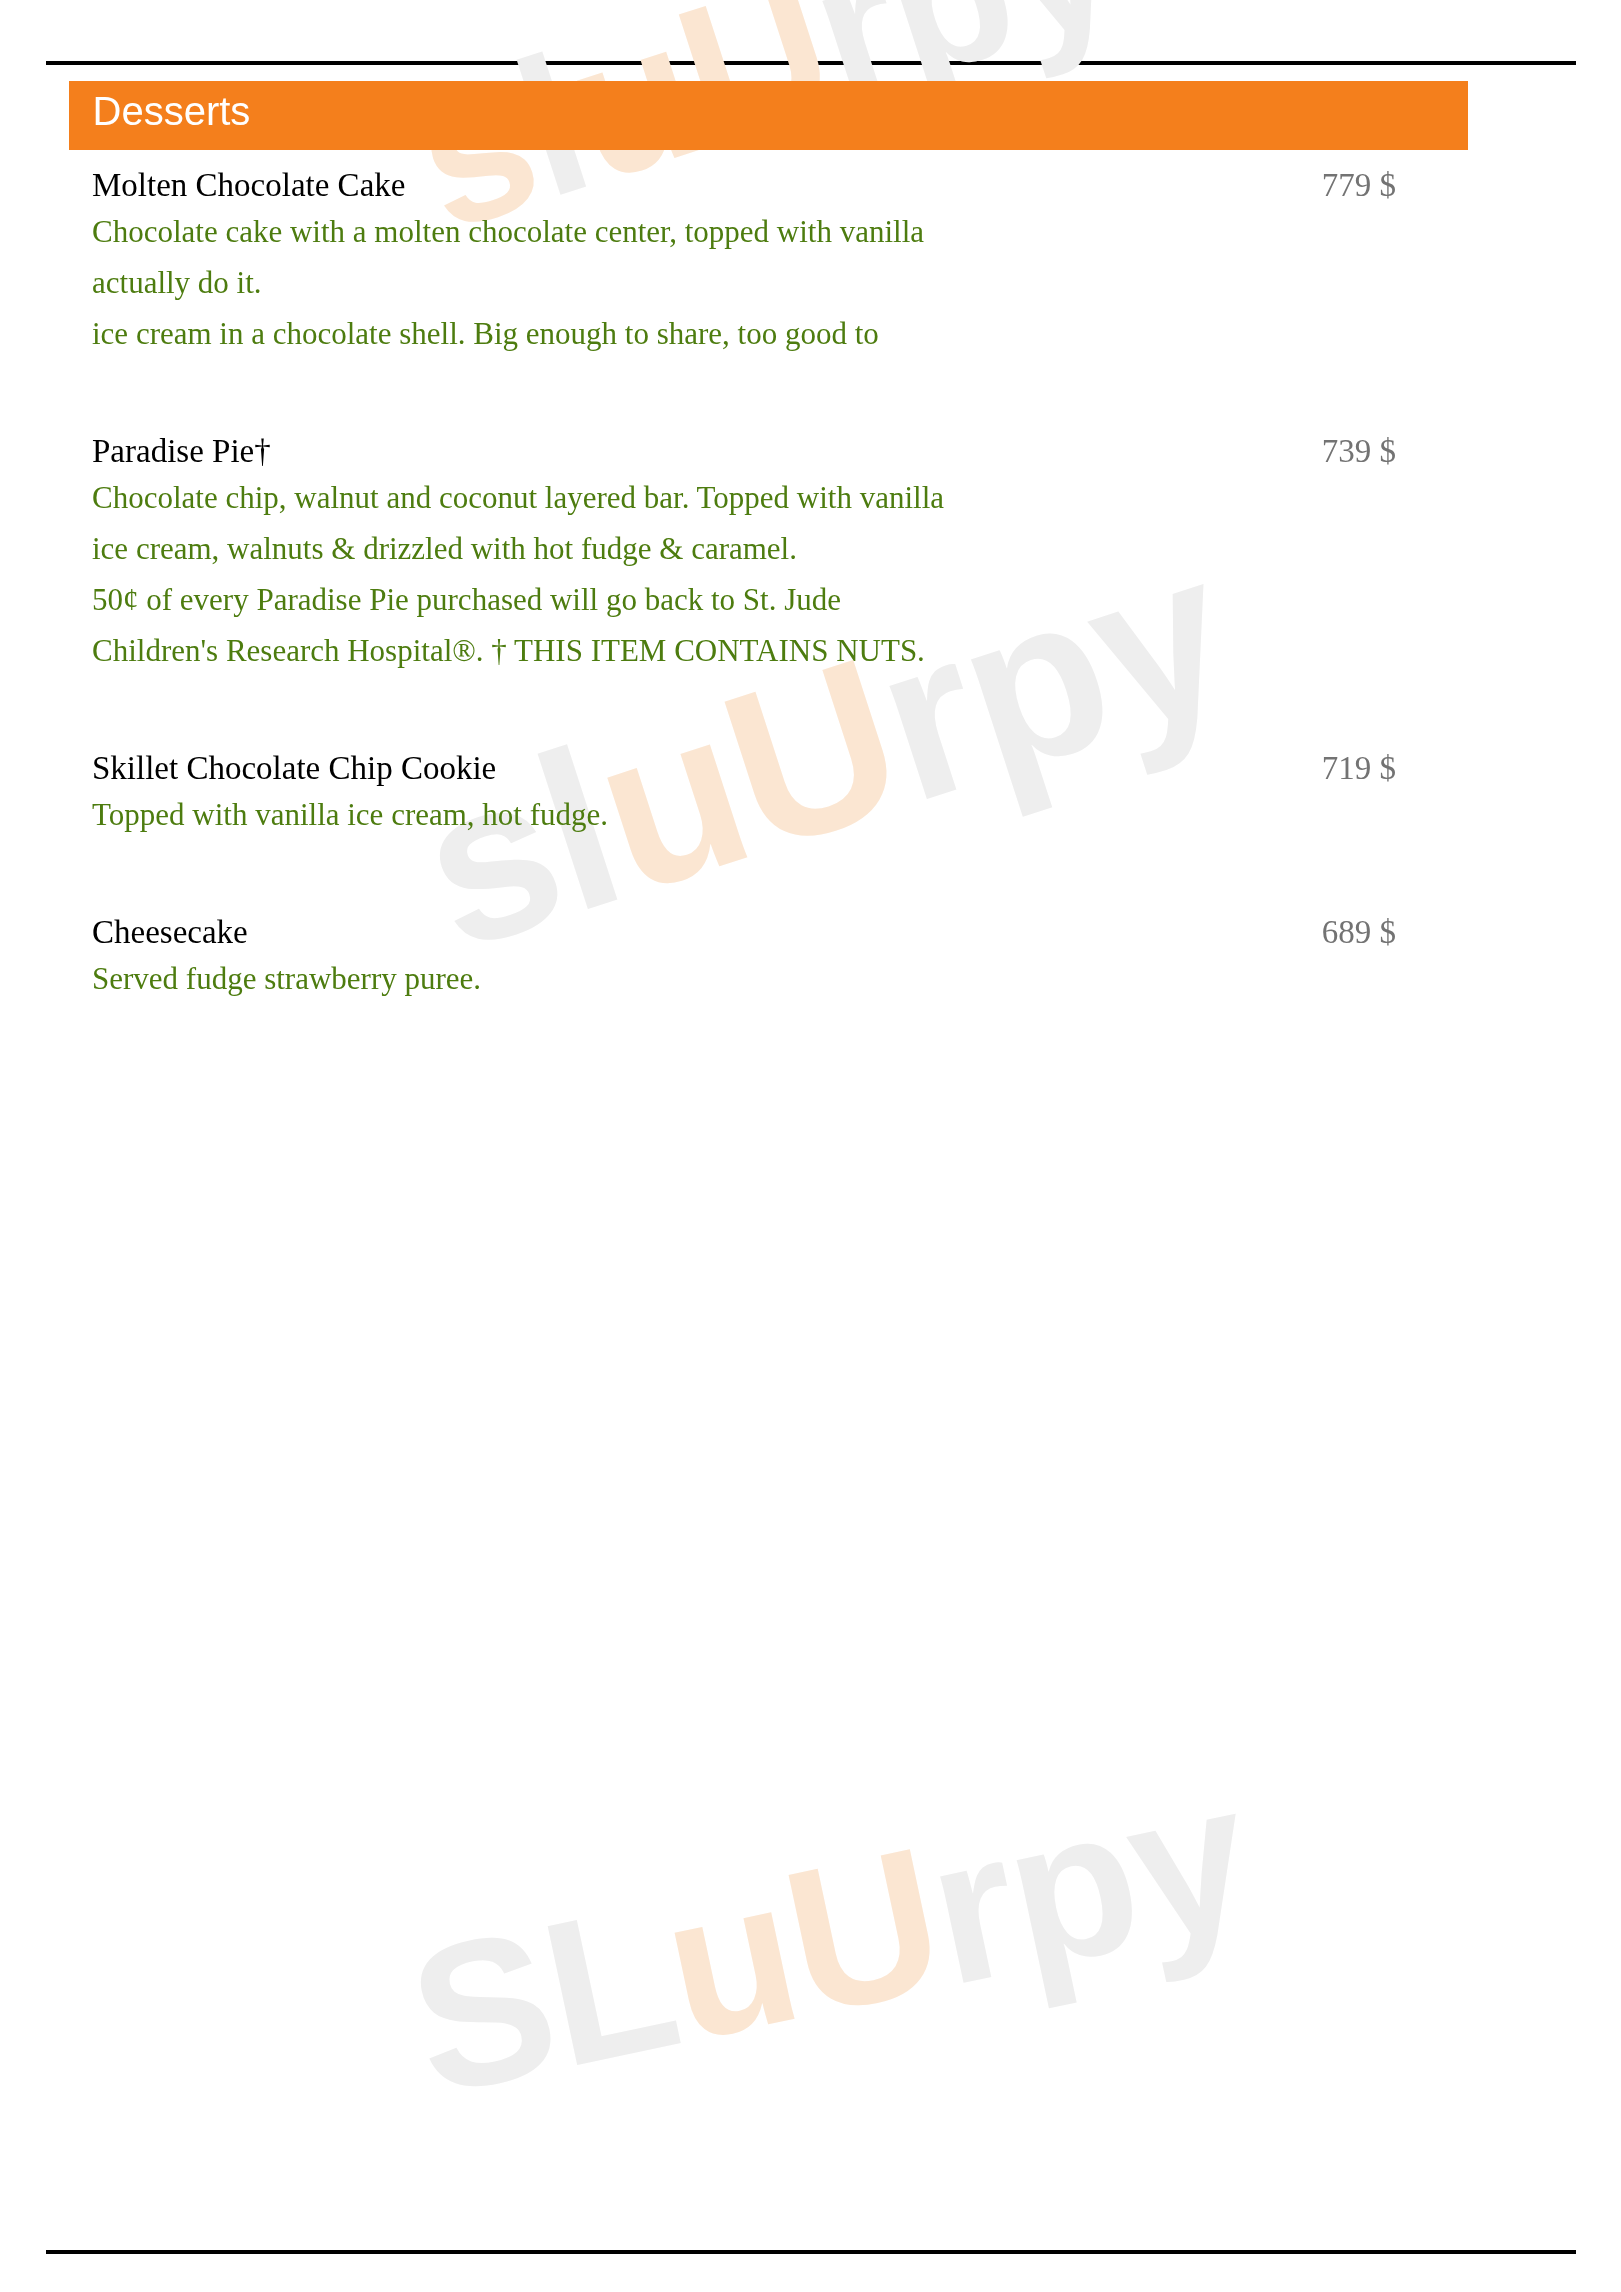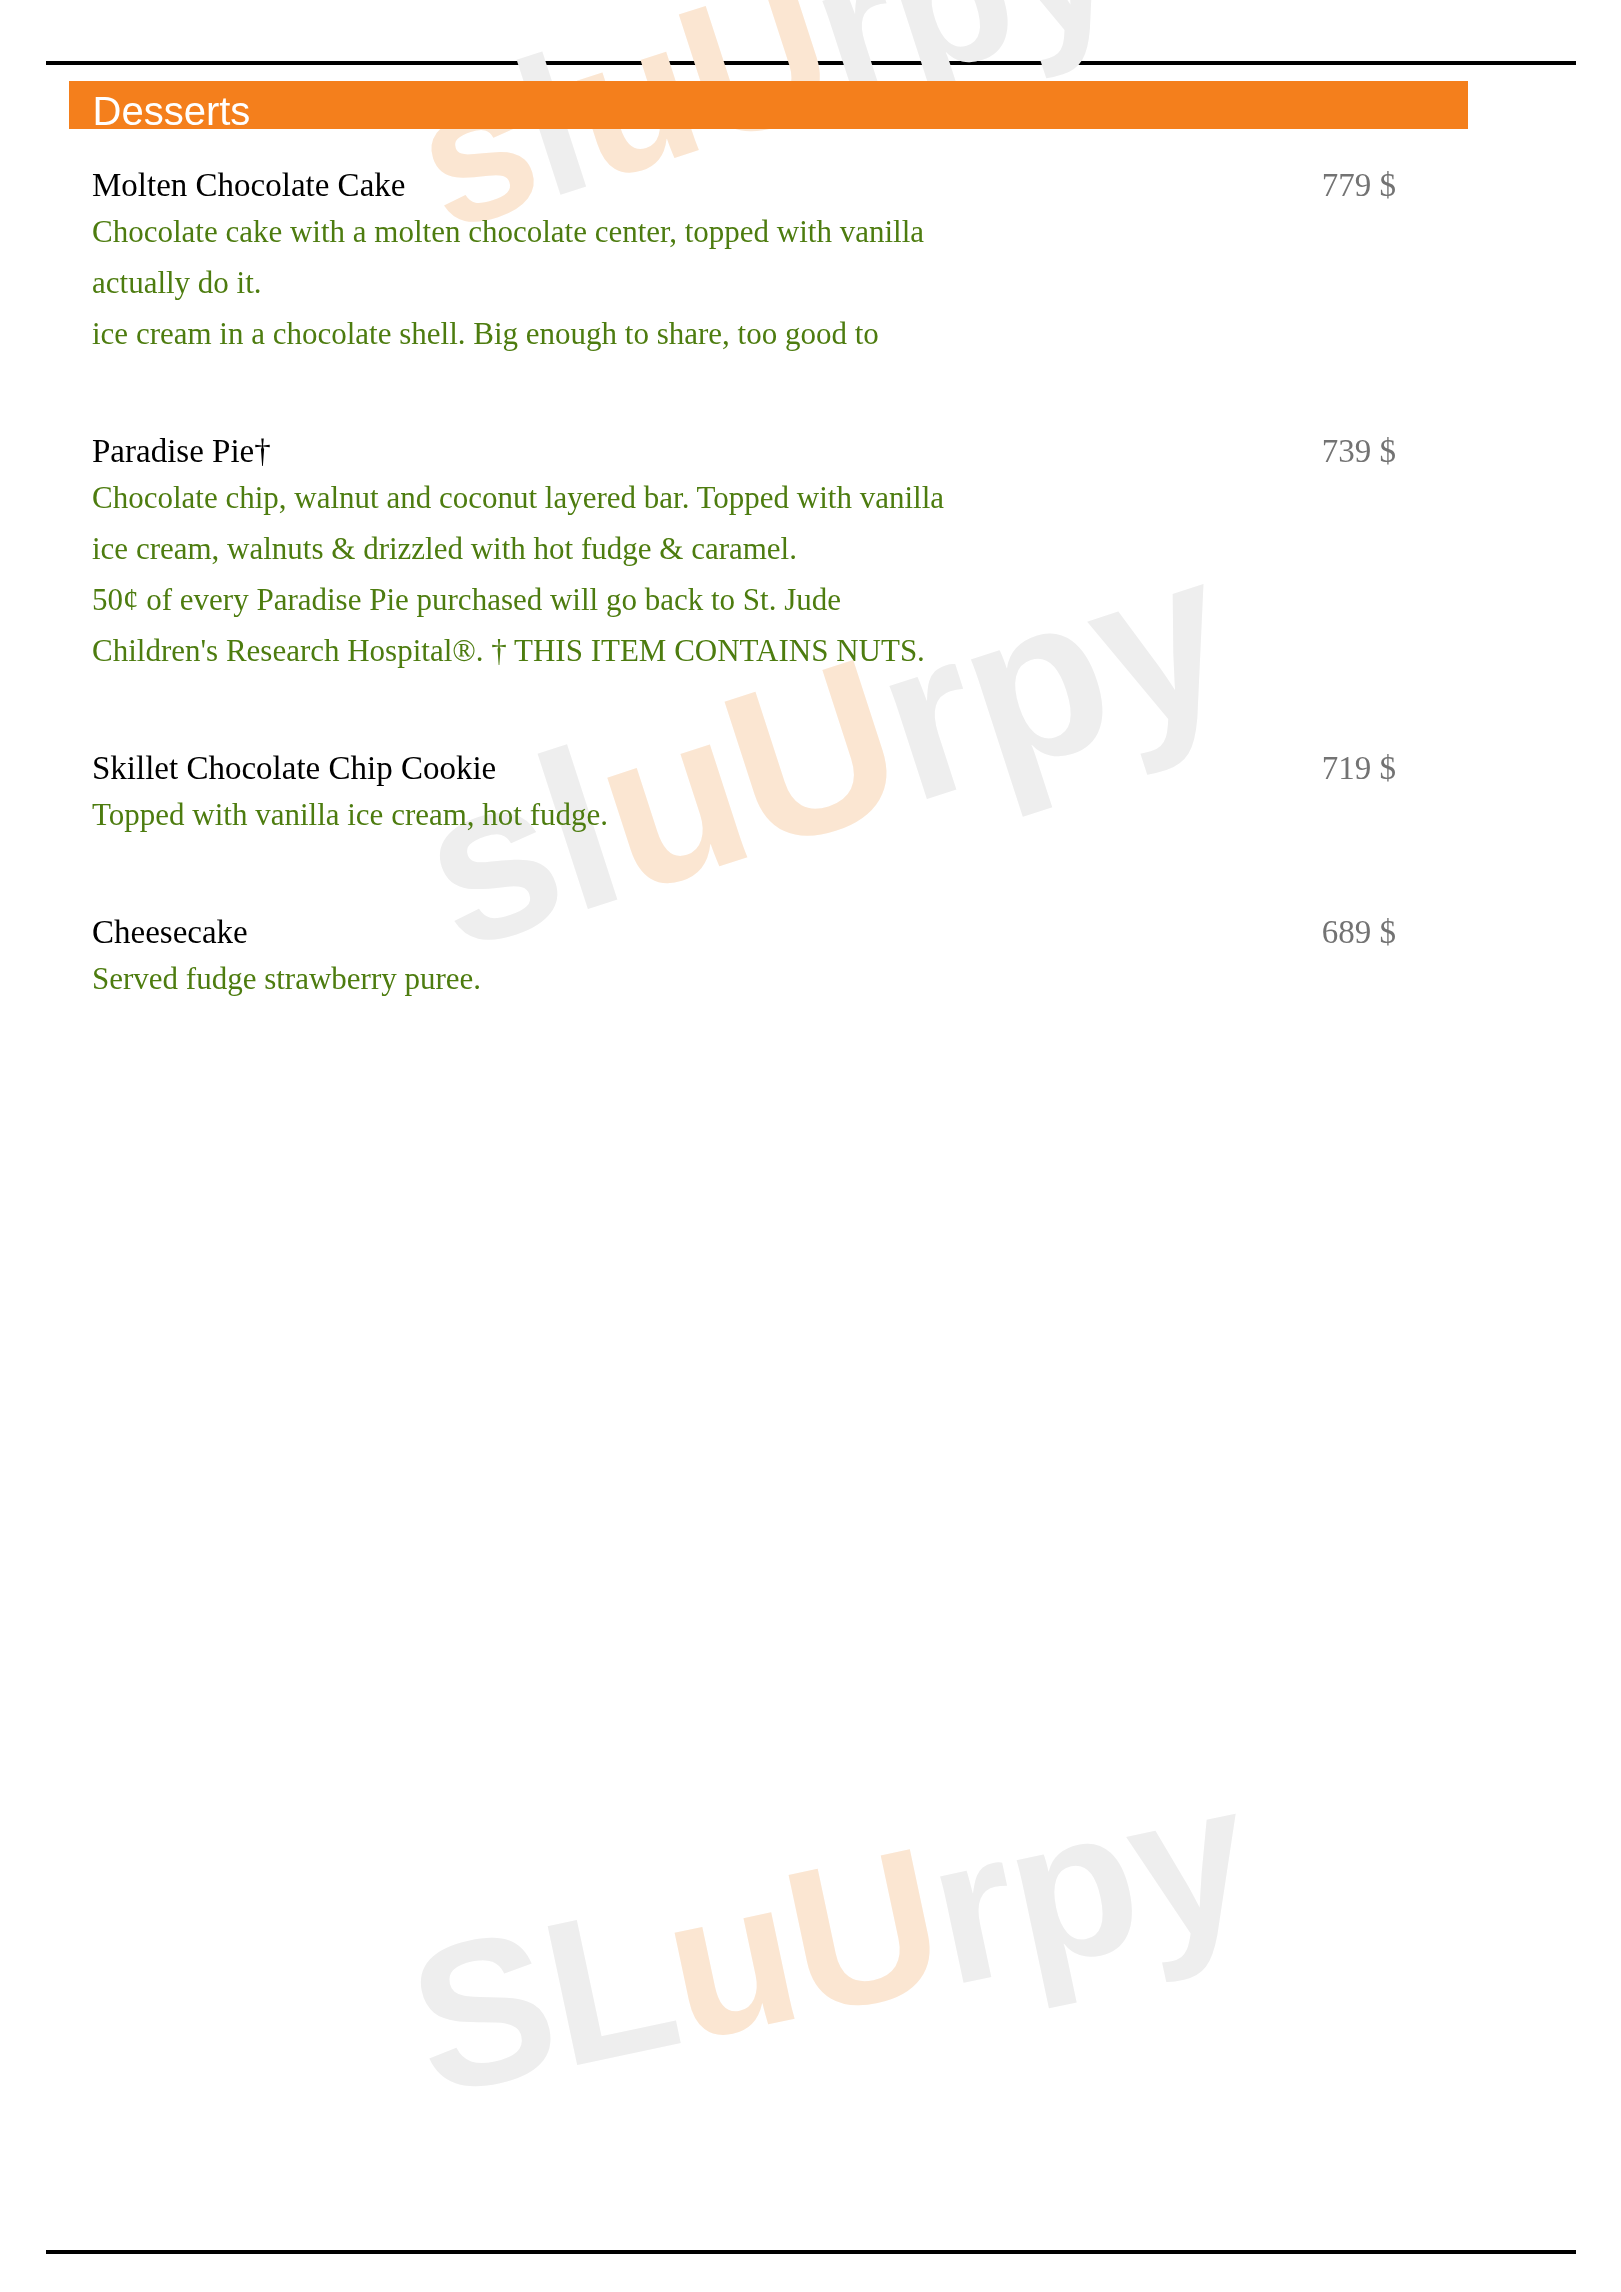--- a/index.html
+++ b/index.html
@@ -73,21 +73,21 @@
     transform-origin: left top;
   }
   .wm .u-accent { color: #fbe6d2; }
 
   
   .section-band {
     position: absolute;
     left: 69px;
     top: 81px;
     width: 1399px;
-    height: 48px;
+    height: 69px;
     background: #f47f1c;
   }
   .section-band .section-title {
     position: absolute;
     left: 23.5px;
     top: 7.8px;
     font-family: "Liberation Sans", sans-serif;
     font-size: 40px;
     color: #ffffff;
     line-height: 45px;

